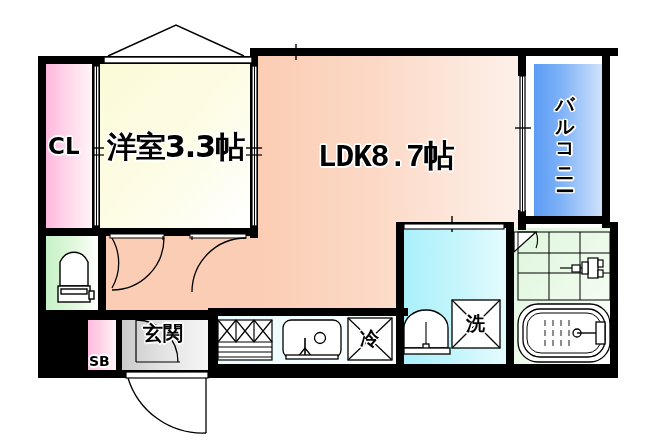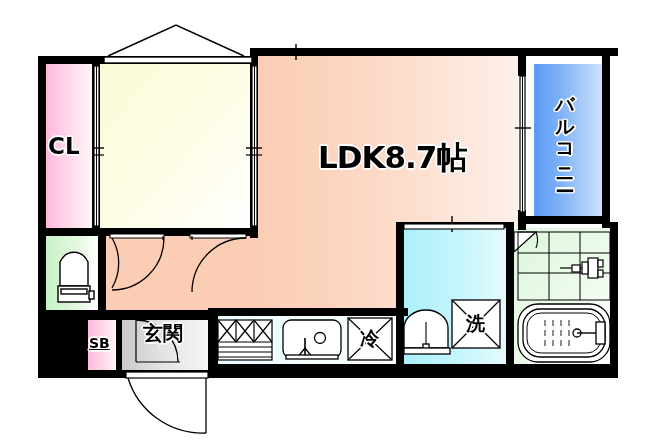--- a/index.html
+++ b/index.html
@@ -40,21 +40,21 @@
     color: #000000;
     font-weight: bold;
     white-space: nowrap;
     line-height: 1;
     text-shadow:
        1.6px 0 0 #fff, -1.6px 0 0 #fff, 0 1.6px 0 #fff, 0 -1.6px 0 #fff,
        1.2px 1.2px 0 #fff, -1.2px 1.2px 0 #fff, 1.2px -1.2px 0 #fff, -1.2px -1.2px 0 #fff;
   }
   .lbl-cl   { font-size: 23px; letter-spacing: 0px; }
   .lbl-bed  { font-size: 30px; letter-spacing: -1px; }
-  .lbl-ldk  { font-size: 31px; letter-spacing: -1px; }
+  .lbl-ldk  { font-size: 31px; letter-spacing: -1px; font-family: Liberation Mono, monospace; }
   .lbl-bal  { font-size: 19px; writing-mode: vertical-rl; letter-spacing: 3px; }
   .lbl-sb   { font-size: 14px; }
   .lbl-gen  { font-size: 20px; letter-spacing: 0px; }
   .lbl-wash { font-size: 19px; }
   .lbl-rei  { font-size: 19px; }
 
   svg.ov { position: absolute; left: 0; top: 0; width: 645px; height: 441px; overflow: visible; pointer-events: none; }
 </style>
 </head>
 <body>
@@ -281,20 +281,21 @@
         <line x1="545" y1="340" x2="545" y2="346"></line>
           <line x1="553" y1="340" x2="553" y2="346"></line>
         <line x1="561" y1="340" x2="561" y2="346"></line>
           <line x1="569" y1="340" x2="569" y2="346"></line>
       </g>
     </g>
 
   </svg>
 
   <div class="lbl lbl-cl" style="left:48px;  top:135px;">CL</div>
+  <div class="lbl lbl-bed" style="left:107px; top:132px;">洋室3.3帖</div>
   <div class="lbl lbl-ldk" style="left:318px; top:142px;">LDK8.7帖</div>
   <div class="lbl lbl-bal" style="left:556px; top:82px;">バルコニー</div>
-  <div class="lbl lbl-sb" style="left:89px;  top:336px;text-decoration:underline;">SB</div>
+  <div class="lbl lbl-sb" style="left:89px;  top:354px;">SB</div>
   <div class="lbl lbl-gen" style="left:143px; top:323px;">玄関</div>
   <div class="lbl lbl-wash" style="left:466px; top:314px;">洗</div>
   <div class="lbl lbl-rei" style="left:360px; top:329px;">冷</div>
 
 </div>
 
 </body></html>

